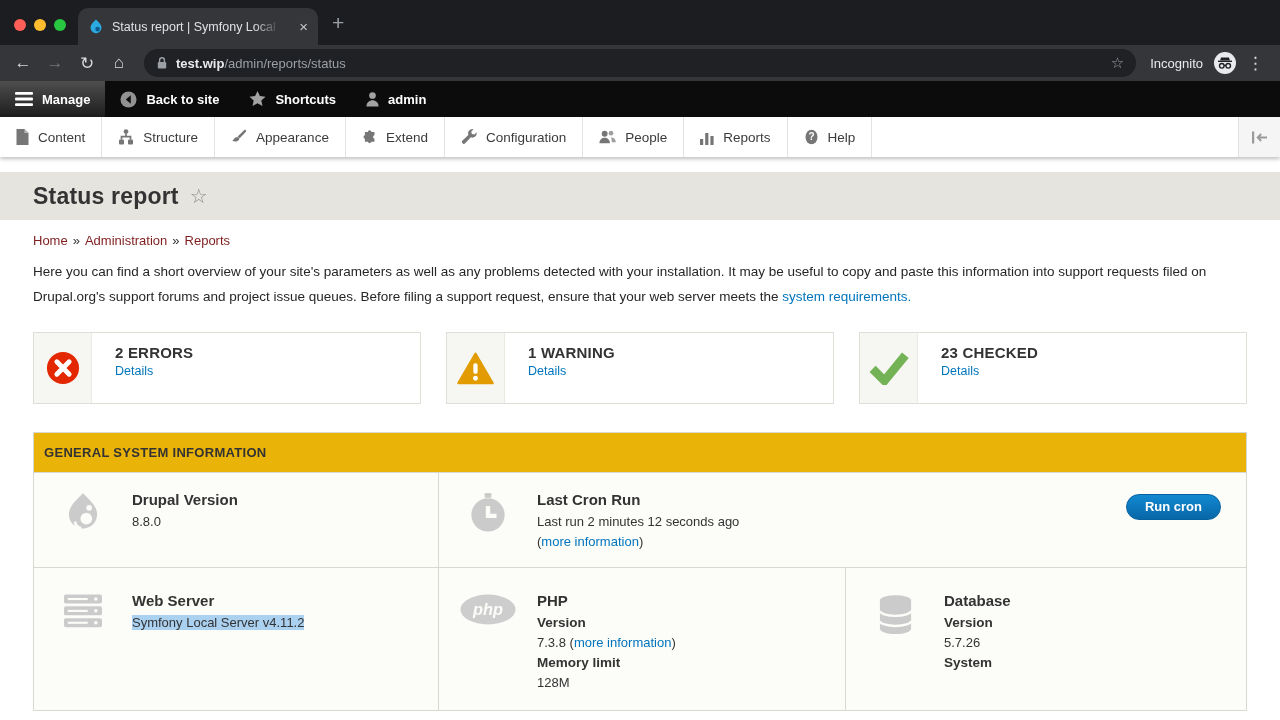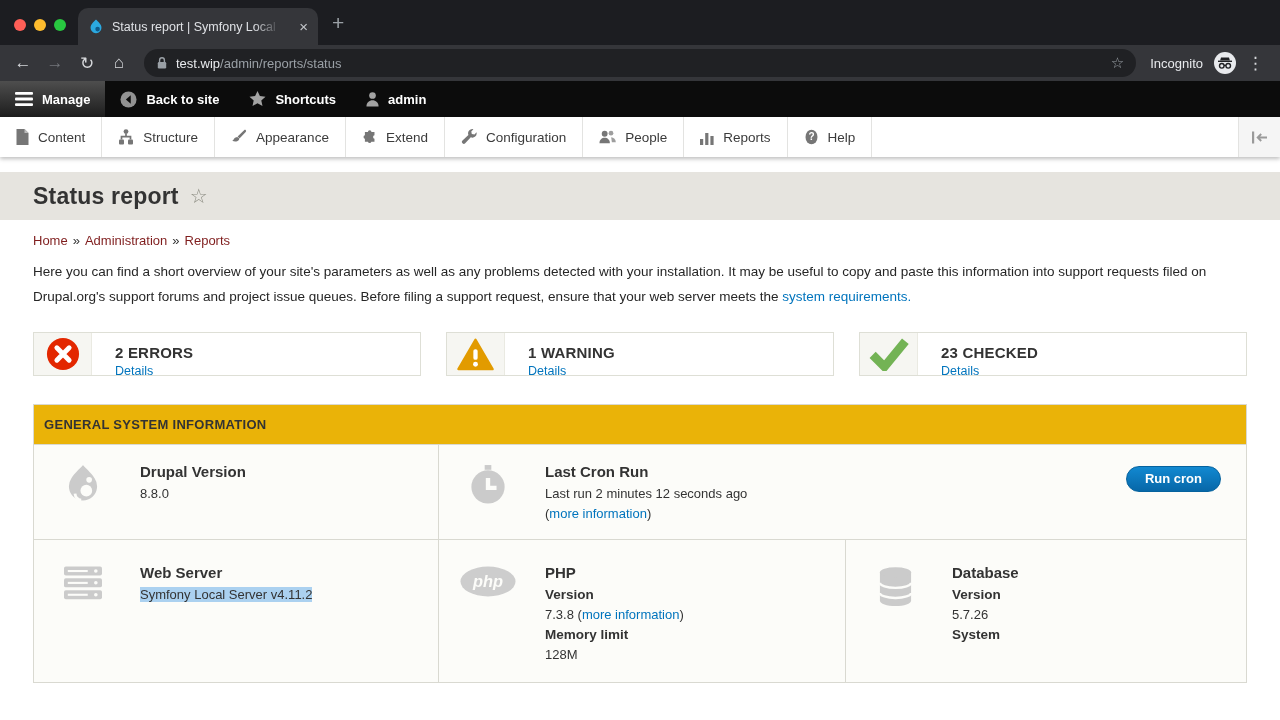--- a/index.html
+++ b/index.html
@@ -20,21 +20,21 @@
               background:linear-gradient(90deg, rgba(53,54,58,0), #35363a); }
   .tab-close { margin-left:auto; color:#c3c6ca; font-size:15px; line-height:1; cursor:default; }
   .newtab { position:absolute; left:332px; top:11px; color:#9aa0a6; font-size:21px; font-weight:400; }
 
   .navbar { height:36px; background:#35363a; display:flex; align-items:center; padding:0 10px; }
   .nav-ic { width:26px; text-align:center; font-size:17px; color:#d6d8db; margin-right:6px; }
   .nav-ic.dim { color:#73767b; }
   .omnibox { flex:1; height:28px; margin:0 10px 0 6px; background:#202124; border-radius:14px;
              display:flex; align-items:center; padding:0 12px; }
   .omni-url { font-size:13px; margin-left:8px; color:#9aa0a6; }
-  .omni-url b { color:#e8eaed; font-weight:400; }
+  .omni-url b { color:#e8eaed; font-weight:700; }
   .omni-star { margin-left:auto; color:#9aa0a6; font-size:15px; }
   .incog-label { color:#e8eaed; font-size:13px; margin:0 10px 0 4px; }
   .menu-dots { color:#d6d8db; font-size:17px; margin:0 6px 0 10px; }
 
   
   .dtoolbar { height:36px; background:#0c0c0c; display:flex; align-items:stretch; }
   .dt-item { display:flex; align-items:center; gap:9px; padding:0 15px; color:#fff;
              font-size:13px; font-weight:bold; }
   .dt-item.active { background:linear-gradient(#4e4e4e, #1d1d1d); }
 
@@ -55,34 +55,34 @@
 
   
   .content { padding:0 33px; background:#fff; }
   .breadcrumb { margin:13px 0 11px; font-size:13px; color:#333; }
   .breadcrumb a { color:#7f1d1d; text-decoration:none; }
   .crumb-sep { padding:0 5px; color:#333; }
   .intro { font-size:13.5px; color:#262626; line-height:25px; }
   .intro a { color:#0074bd; text-decoration:none; }
 
   .cards { display:flex; gap:25px; margin-top:23px; }
-  .card { flex:1; border:1px solid #dedfd6; background:#fff; display:flex; height:44px; }
+  .card { flex:1; border:1px solid #dedfd6; background:#fff; display:flex; height:72px; }
   .card-icon { width:58px; background:#f6f6f2; border-right:1px solid #eaeae2;
                display:flex; align-items:center; justify-content:center; }
   .card-body { padding:11px 0 0 23px; }
   .card-label { font-size:15px; font-weight:bold; color:#333; letter-spacing:0.2px; }
   .card-details { font-size:12.5px; color:#0074bd; margin-top:3px; text-decoration:none; display:block; }
 
   .panel { margin-top:28px; border:1px solid #d9d9d1; }
   .panel-header { background:#eab308; border-bottom:1px solid #d9d9d1; padding:12px 10px;
                   font-size:13px; font-weight:bold; color:#333; letter-spacing:0.3px; }
   .prow { display:flex; background:#fcfcf9; }
   .prow1 { border-bottom:1px solid #d9d9d1; height:95px; }
   .prow2 { height:142px; }
-  .cell { display:flex; gap:28px; padding:18px 0 0 20px; }
+  .cell { display:flex; gap:20px; padding:18px 0 0 20px; }
   .cell-w1 { width:405px; border-right:1px solid #d9d9d1; }
   .cell-w2 { width:407px; border-right:1px solid #d9d9d1; }
   .cell-grow { flex:1; position:relative; }
   .cell-icn { width:58px; flex:0 0 auto; display:flex; justify-content:center; align-items:flex-start; padding-top:2px; }
   .prow2 .cell { padding-top:24px; }
   .cell-title { font-size:15px; font-weight:bold; color:#333; margin-bottom:4px; }
   .cell-text { font-size:13px; color:#333; line-height:20px; }
   .cell-text a { color:#0074bd; text-decoration:none; }
   .sub-label { font-weight:bold; font-size:13.5px; color:#333; }
   .hl { background:#abd1f0; }

